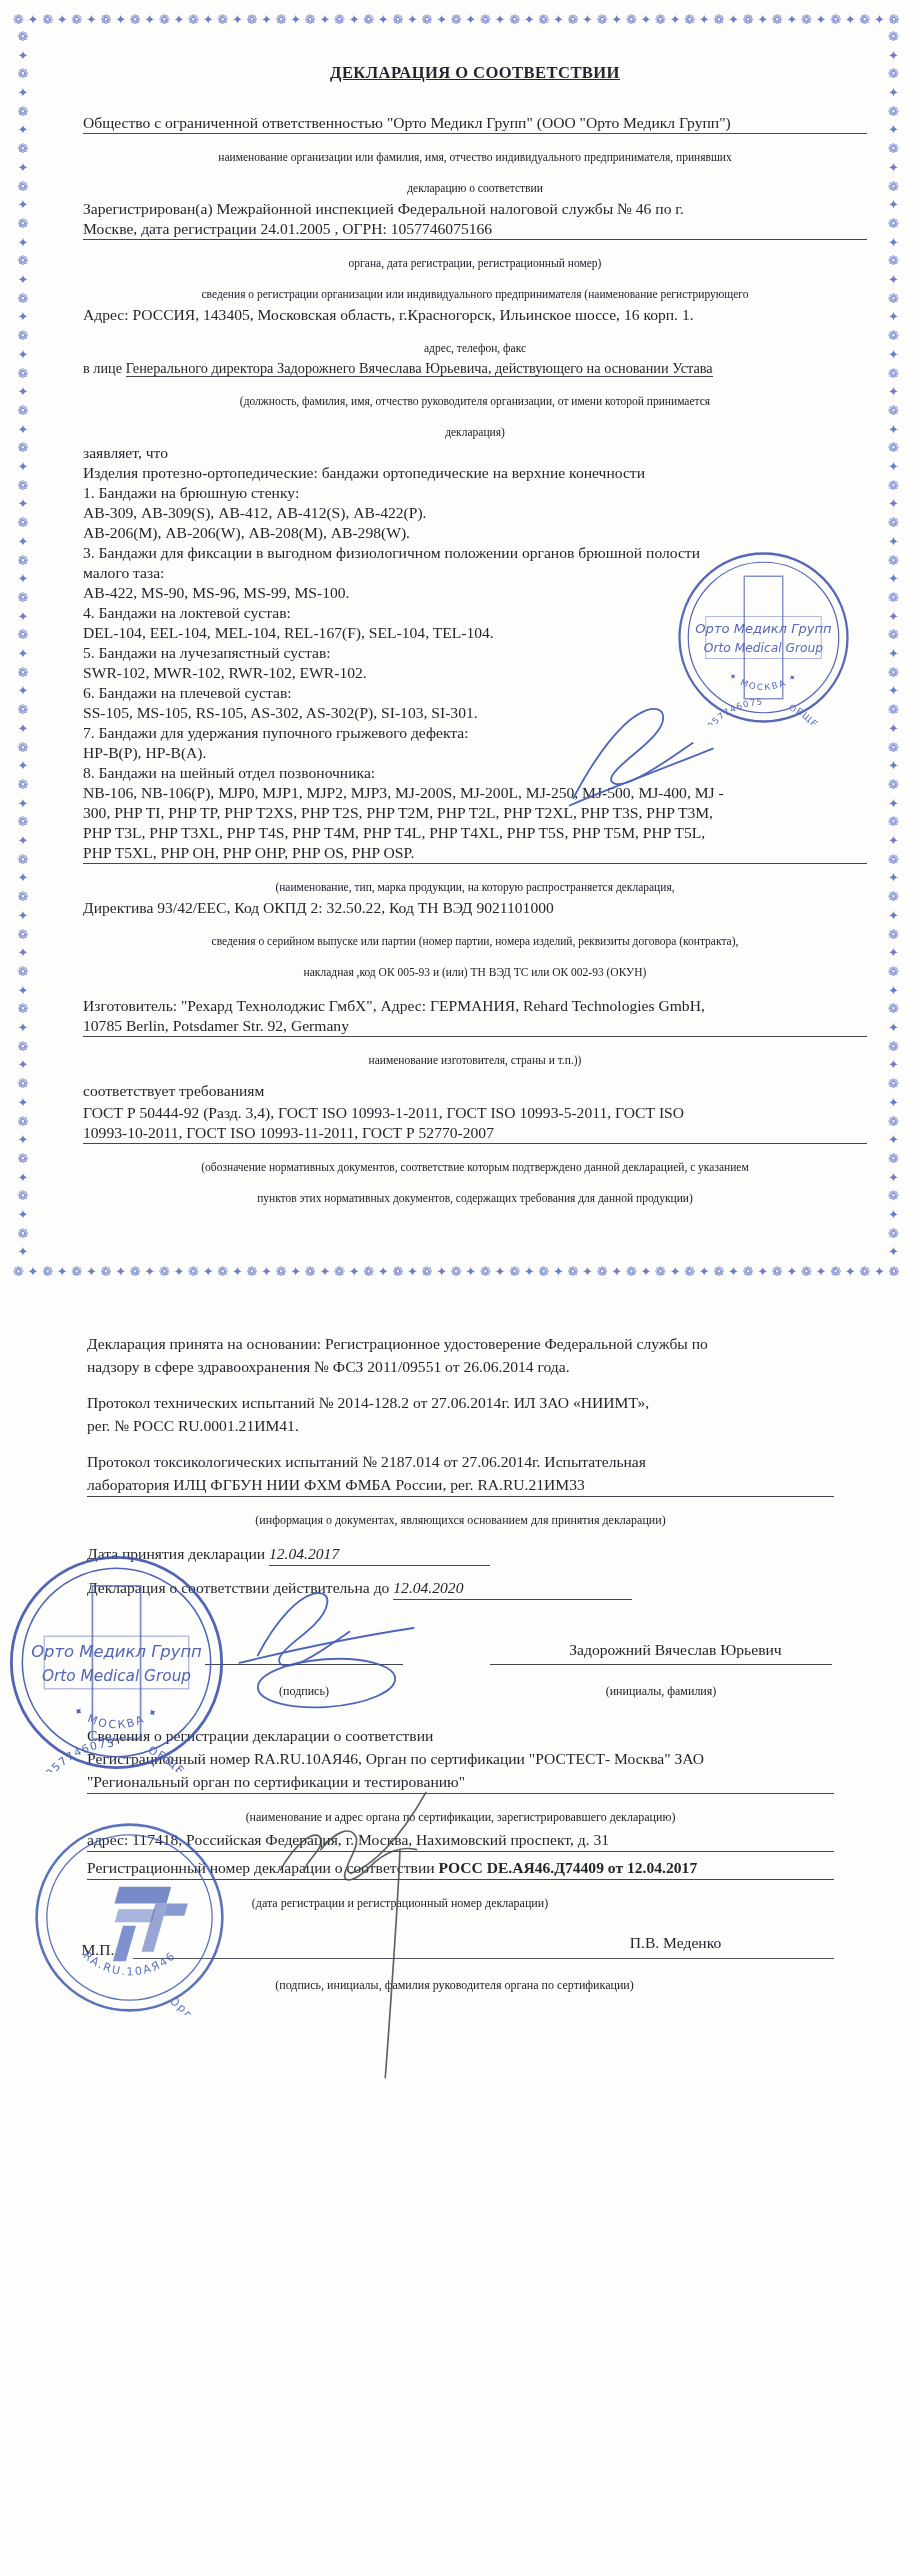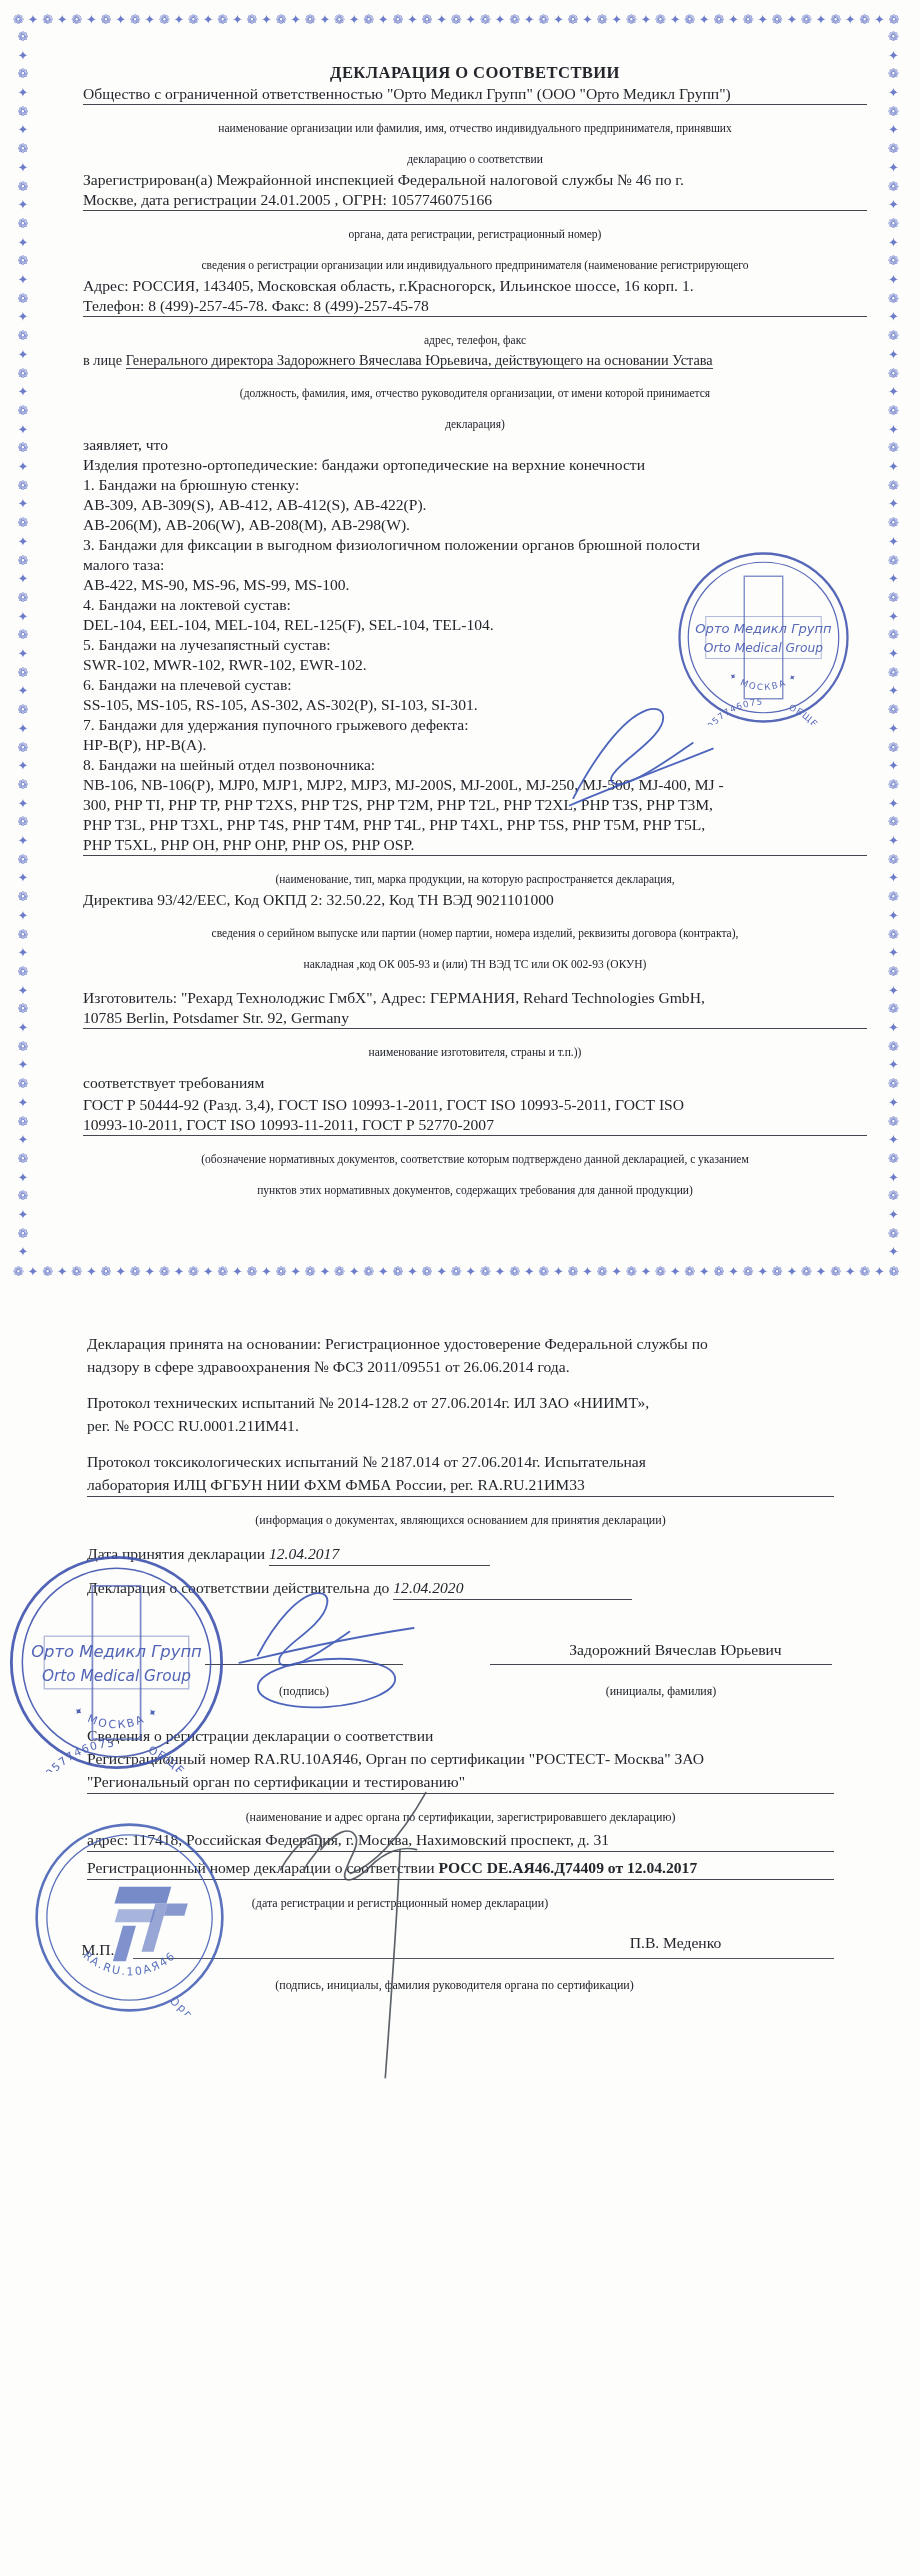--- a/index.html
+++ b/index.html
@@ -15,21 +15,21 @@
     position:absolute;color:#6273c5;font-family:"DejaVu Sans",sans-serif;
     font-size:13px;letter-spacing:3.7px;white-space:nowrap;overflow:hidden;
     line-height:18.4px;opacity:.92;user-select:none;
   }
   .bs-top{left:0;top:0;width:100%;height:18.4px;}
   .bs-bottom{left:0;bottom:0;width:100%;height:18.4px;}
   .bs-left{left:0;top:18.4px;width:18.4px;height:1229px;writing-mode:vertical-rl;}
   .bs-right{right:0;top:18.4px;width:18.4px;height:1229px;writing-mode:vertical-rl;}
   
   .content{position:absolute;left:70px;top:52px;width:784px;}
-  .title{text-align:center;font-weight:bold;font-size:16.6px;letter-spacing:0.4px;margin:0 0 1px 0;}
+  .title{text-align:center;font-weight:bold;font-size:16.6px;letter-spacing:0.4px;margin:0 0 30px 0;text-decoration:underline;}
   .t{font-size:15.6px;line-height:20px;white-space:nowrap;}
   .fit{font-size:14.3px;}
   .hint{font-size:11.5px;line-height:14.7px;text-align:center;color:#20232a;margin-top:16px;}
   .ufull{border-bottom:1.4px solid #44474d;}
   .useg{border-bottom:1.4px solid #44474d;}
   .gap4{margin-top:3.7px;} .gap8{margin-top:2px;} .gap14{margin-top:13px;} .gap18{margin-top:16.6px;}
   
   .lower{position:absolute;left:87px;top:1332px;width:747px;font-size:15.6px;line-height:23px;}
   .lower .hint{font-size:12px;}
   .row{position:relative;}
@@ -67,38 +67,37 @@
       <div class="t ufull">Общество с ограниченной ответственностью "Орто Медикл Групп"  (ООО "Орто Медикл Групп")</div>
       <div class="hint">наименование организации или фамилия, имя, отчество индивидуального предпринимателя, принявших</div>
       <div class="hint">декларацию о соответствии</div>
 
       <div class="t gap4">Зарегистрирован(а) Межрайонной инспекцией Федеральной налоговой службы № 46 по г.</div>
       <div class="t ufull">Москве, дата регистрации 24.01.2005 , ОГРН: 1057746075166</div>
       <div class="hint">органа, дата регистрации, регистрационный номер)</div>
       <div class="hint">сведения о регистрации организации или индивидуального предпринимателя (наименование регистрирующего</div>
 
       <div class="t gap4">Адрес: РОССИЯ, 143405, Московская область, г.Красногорск, Ильинское шоссе, 16 корп. 1.</div>
-      <div class="t ufull">Телефон: 8 (499)-257-45-78. Факс: 8 (499)-257-45-78</div>
       <div class="hint">адрес, телефон, факс</div>
 
       <div class="t fit gap8"><span>в лице </span><span class="useg">Генерального директора Задорожнего Вячеслава Юрьевича, действующего на основании Устава</span></div>
       <div class="hint">(должность, фамилия, имя, отчество руководителя организации, от имени которой принимается</div>
       <div class="hint">декларация)</div>
 
       <div class="t gap4">заявляет, что</div>
       <div class="t">Изделия протезно-ортопедические: бандажи ортопедические на верхние конечности</div>
 
       <div class="t">1. Бандажи на брюшную стенку:</div>
       <div class="t">АВ-309, АВ-309(S), АВ-412, АВ-412(S), АВ-422(Р).</div>
       <div class="t">АВ-206(М), АВ-206(W), АВ-208(М), АВ-298(W).</div>
       <div class="t">3. Бандажи для фиксации в выгодном физиологичном положении органов брюшной полости</div>
       <div class="t">малого таза:</div>
       <div class="t">АВ-422, MS-90, MS-96, MS-99, MS-100.</div>
       <div class="t">4. Бандажи на локтевой сустав:</div>
-      <div class="t">DEL-104, EEL-104, MEL-104, REL-125(F), SEL-104, TEL-104.</div>
+      <div class="t">DEL-104, EEL-104, MEL-104, REL-167(F), SEL-104, TEL-104.</div>
       <div class="t">5. Бандажи на лучезапястный сустав:</div>
       <div class="t">SWR-102, MWR-102, RWR-102, EWR-102.</div>
       <div class="t">6. Бандажи на плечевой сустав:</div>
       <div class="t">SS-105, MS-105, RS-105, AS-302, AS-302(P), SI-103, SI-301.</div>
       <div class="t">7.  Бандажи для удержания пупочного грыжевого дефекта:</div>
       <div class="t">НР-В(Р), НР-В(А).</div>
       <div class="t">8. Бандажи на шейный отдел позвоночника:</div>
       <div class="t">NB-106, NB-106(P), MJP0, MJP1, MJP2, MJP3, MJ-200S, MJ-200L, MJ-250, MJ-500, MJ-400, MJ -</div>
       <div class="t">300, PHP TI, PHP TP, PHP T2XS, PHP T2S, PHP T2M, PHP T2L, PHP T2XL, PHP T3S, PHP T3M,</div>
       <div class="t">PHP T3L, PHP T3XL, PHP T4S, PHP T4M, PHP T4L, PHP T4XL, PHP T5S, PHP T5M, PHP T5L,</div>

